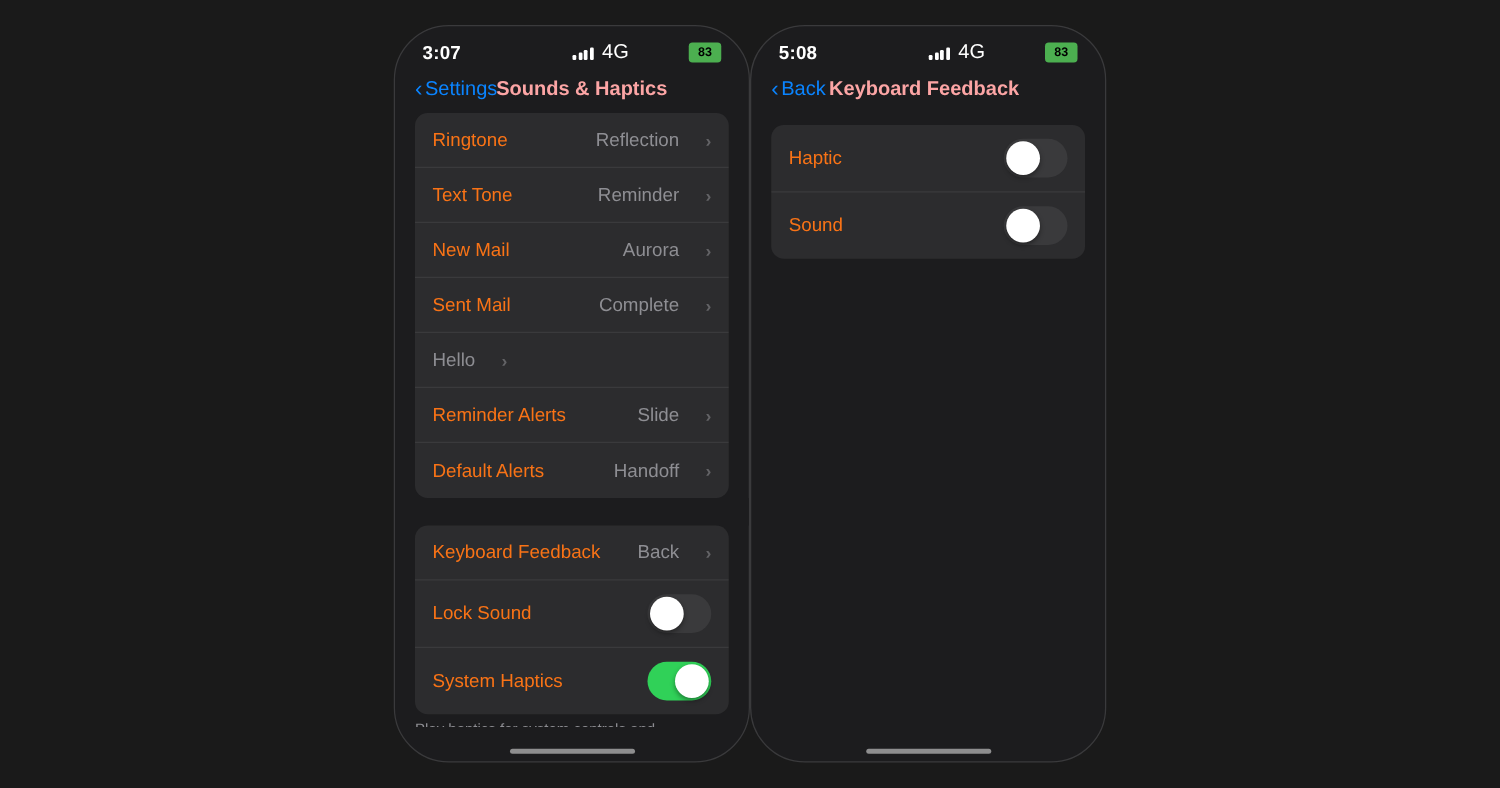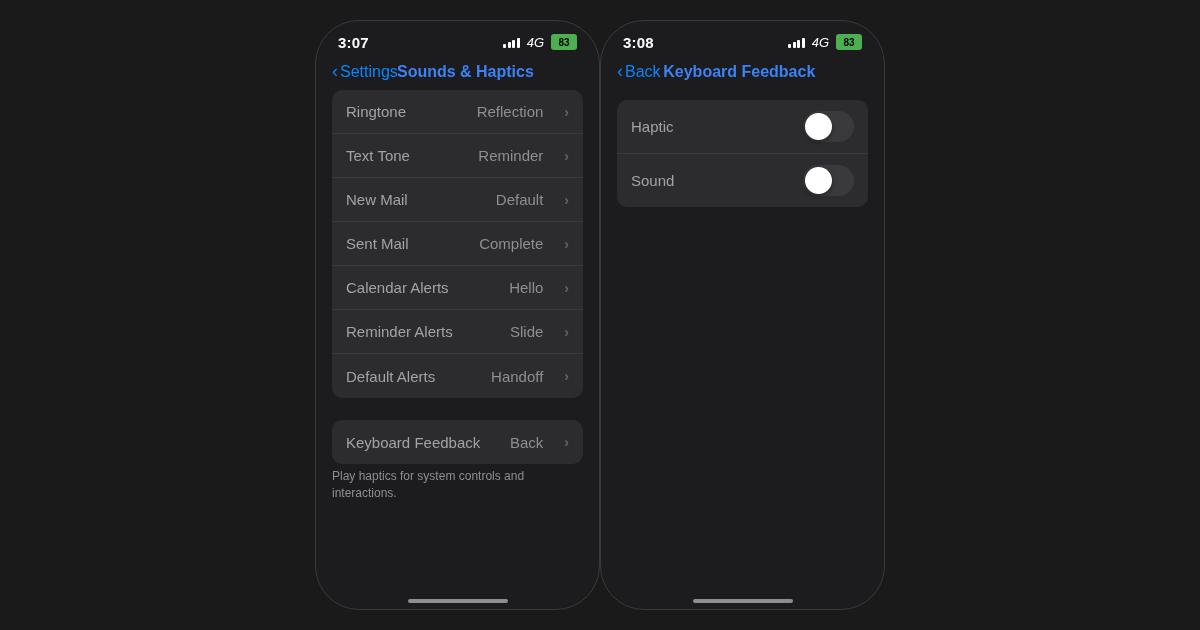--- a/index.html
+++ b/index.html
@@ -61,39 +61,39 @@
       height: 11px;
     }
 
     .signal-bar {
       width: 3px;
       background: #fff;
       border-radius: 1px;
     }
 
     .signal-text {
-      font-size: 13px;
+      font-size: 16px;
       color: #fff;
       font-weight: 500;
       margin: 0 3px;
-      font-style: italic;
     }
 
     .battery-icon {
       display: flex;
       align-items: center;
       background: #4caf50;
       border-radius: 3px;
       padding: 2px 4px;
       font-size: 10px;
       font-weight: 700;
       color: #000;
       height: 16px;
       min-width: 26px;
       justify-content: center;
+      margin-left: 41px;
     }
 
     
     .nav-bar {
       display: flex;
       align-items: center;
       padding: 4px 16px 8px;
       flex-shrink: 0;
     }
 
@@ -107,21 +107,21 @@
     }
 
     .nav-back-chevron {
       font-size: 18px;
       font-weight: 300;
     }
 
     .nav-title {
       font-size: 16px;
       font-weight: 600;
-      color: #3b82f6;
+      color: #fca5a5;
       flex: 1;
       text-align: center;
       margin-left: -50px;
     }
 
     
     .content {
       flex: 1;
       overflow-y: auto;
       padding: 0;
@@ -149,21 +149,21 @@
       min-height: 44px;
       cursor: pointer;
     }
 
     .settings-row:last-child {
       border-bottom: none;
     }
 
     .settings-row-label {
       font-size: 15px;
-      color: #a3a3a3;
+      color: #f97316;
       flex: 1;
     }
 
     .settings-row-value {
       font-size: 15px;
       color: #8e8e93;
       margin-right: 21px;
     }
 
     .chevron-right {
@@ -276,30 +276,29 @@
           <span class="settings-row-value">Reflection</span>
           <span class="chevron-right">›</span>
         </div>
         <div class="settings-row">
           <span class="settings-row-label">Text Tone</span>
           <span class="settings-row-value">Reminder</span>
           <span class="chevron-right">›</span>
         </div>
         <div class="settings-row">
           <span class="settings-row-label">New Mail</span>
-          <span class="settings-row-value">Default</span>
+          <span class="settings-row-value">Aurora</span>
           <span class="chevron-right">›</span>
         </div>
         <div class="settings-row">
           <span class="settings-row-label">Sent Mail</span>
           <span class="settings-row-value">Complete</span>
           <span class="chevron-right">›</span>
         </div>
         <div class="settings-row">
-          <span class="settings-row-label">Calendar Alerts</span>
           <span class="settings-row-value">Hello</span>
           <span class="chevron-right">›</span>
         </div>
         <div class="settings-row">
           <span class="settings-row-label">Reminder Alerts</span>
           <span class="settings-row-value">Slide</span>
           <span class="chevron-right">›</span>
         </div>
         <div class="settings-row">
           <span class="settings-row-label">Default Alerts</span>
@@ -309,34 +308,46 @@
       </div>
 
       <div class="section-gap"></div>
 
       <div class="settings-list">
         <div class="settings-row">
           <span class="settings-row-label">Keyboard Feedback</span>
           <span class="settings-row-value">Back</span>
           <span class="chevron-right">›</span>
         </div>
+        <div class="settings-row">
+          <span class="settings-row-label">Lock Sound</span>
+          <div class="toggle off">
+            <div class="toggle-knob"></div>
+          </div>
+        </div>
+        <div class="settings-row">
+          <span class="settings-row-label">System Haptics</span>
+          <div class="toggle on">
+            <div class="toggle-knob"></div>
+          </div>
+        </div>
       </div>
 
       <div class="section-note">Play haptics for system controls and interactions.</div>
 
     </div>
 
     <div class="home-indicator">
       <div class="home-bar"></div>
     </div>
   </div>
 
   <div class="phone">
     <div class="status-bar">
-      <span class="status-time">3:08</span>
+      <span class="status-time">5:08</span>
       <div class="status-icons">
         <div class="signal-bars">
           <div class="signal-bar" style="height:4px"></div>
           <div class="signal-bar" style="height:6px"></div>
           <div class="signal-bar" style="height:8px"></div>
           <div class="signal-bar" style="height:10px"></div>
         </div>
         <span class="signal-text">4G</span>
         <div class="battery-icon">83</div>
       </div>

